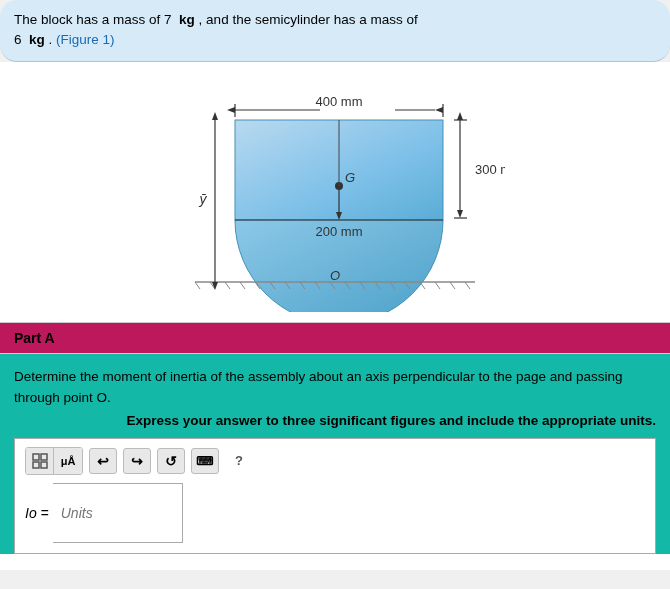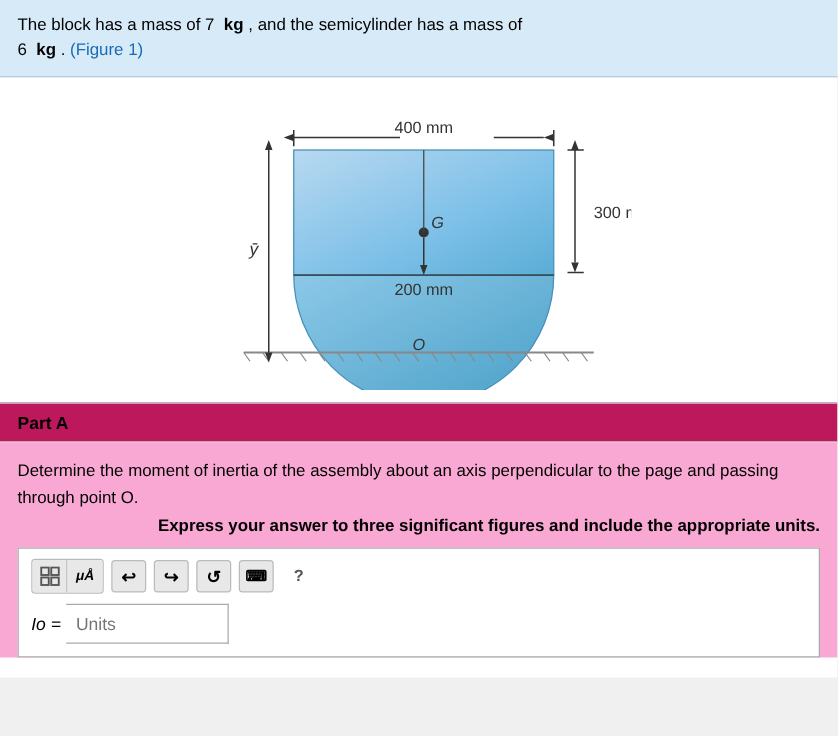--- a/index.html
+++ b/index.html
@@ -10,20 +10,21 @@
       width: 670px;
       min-height: 589px;
     }
 
     .problem-statement {
       background: #d6eaf8;
       padding: 10px 14px;
       font-size: 13.5px;
       line-height: 1.5;
       border-bottom: 1px solid #b0c4d8;
+      border-radius: 17px;
     }
 
     .figure-link {
       color: #1a6bb5;
       text-decoration: none;
     }
 
     .diagram-area {
       background: #ffffff;
       padding: 20px 0 10px 0;
@@ -40,21 +41,21 @@
     .part-a-header {
       background: #be185d;
       padding: 7px 14px;
       font-weight: bold;
       font-size: 14px;
       border-top: 1px solid #ccc;
       border-bottom: 1px solid #ccc;
     }
 
     .question-area {
-      background: #f9a8d4;
+      background: #14b8a6;
       padding: 12px 14px 0 14px;
     }
 
     .question-text {
       font-size: 13.5px;
       line-height: 1.6;
       margin-bottom: 4px;
     }
 
     .question-bold {
@@ -126,22 +127,23 @@
       font-size: 14px;
       font-style: italic;
       color: #888;
       width: 130px;
       outline: none;
     }
 
     .units-input {
       border: 1px solid #aaa;
       border-left: none;
-      padding: 7px 8px;
-      font-size: 14px;
+      padding: 21px 8px;
+      font-size: 14px;
+      font-style: italic;
       color: #888;
       width: 130px;
       outline: none;
     }
 
     .question-area-wrap {
       background: #ffffff;
       padding-bottom: 16px;
     }
   </style>
@@ -254,21 +256,21 @@
         <div class="toolbar-btn-group">
           <button class="toolbar-btn" title="Insert">
             <svg width="16" height="16" viewBox="0 0 16 16">
               <rect x="1" y="1" width="6" height="6" fill="none" stroke="#555" stroke-width="1.5"></rect>
               <rect x="9" y="1" width="6" height="6" fill="none" stroke="#555" stroke-width="1.5"></rect>
               <rect x="1" y="9" width="6" height="6" fill="none" stroke="#555" stroke-width="1.5"></rect>
               <rect x="9" y="9" width="6" height="6" fill="none" stroke="#555" stroke-width="1.5"></rect>
             </svg>
           </button>
           <button class="toolbar-btn" title="Units">
-            <span style="font-size:11px;font-weight:bold;font-style:italic;">μÅ</span>
+            <span style="font-size:11px;font-weight:bold;">μÅ</span>
           </button>
         </div>
 
         <button class="toolbar-btn" title="Undo">
           <span style="font-size:14px;">↩</span>
         </button>
         <button class="toolbar-btn" title="Redo">
           <span style="font-size:14px;">↪</span>
         </button>
         <button class="toolbar-btn" title="Reset">

